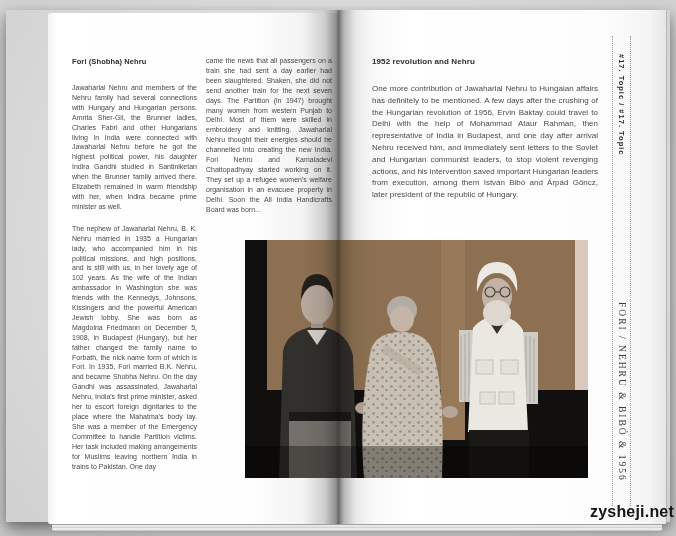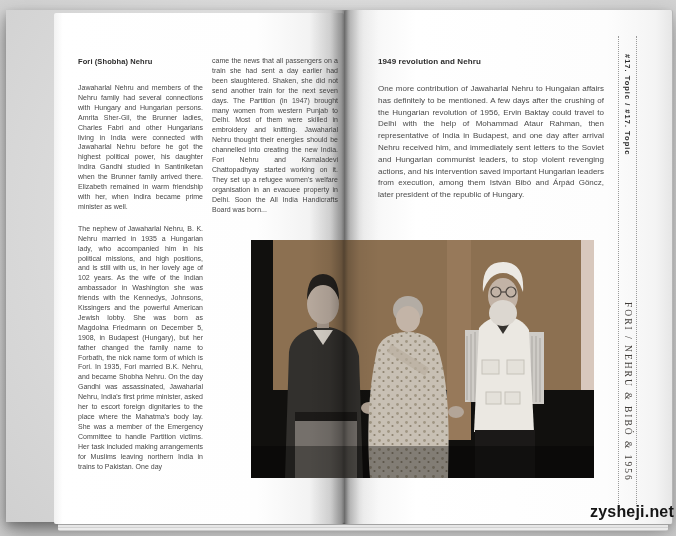--- a/index.html
+++ b/index.html
@@ -4,21 +4,21 @@
 <style>
   html,body{margin:0;padding:0;}
   .stage{
     position:relative;
     width:676px;height:536px;
     overflow:hidden;
     background:radial-gradient(circle at 50% 42%, #e7e7e7 0%, #dcdcdc 55%, #cfcfcf 100%);
     font-family:"Liberation Sans", sans-serif;
   }
   .book{
-    position:absolute;left:54px;top:10px;width:618px;height:520px;
+    position:absolute;left:48px;top:10px;width:618px;height:520px;
   }
   .book-shadow{
     position:absolute;left:6px;top:10px;right:6px;height:512px;
     box-shadow:0 10px 22px rgba(0,0,0,.38), 0 4px 8px rgba(0,0,0,.22);
   }
   .page{position:absolute;border-radius:2px;}
   .page-left{
     left:0;top:3px;width:290px;height:511px;
     background:linear-gradient(to right,#f2f2f2 0%,#ffffff 3%,#fefefe 70%,#f3f3f3 88%,#dedede 96%,#c3c3c3 100%);
   }
@@ -103,21 +103,21 @@
 
     <div class="col col1">
       <p>Jawaharlal Nehru and members of the Nehru family had several connections with Hungary and Hungarian persons. Amrita Sher-Gil, the Brunner ladies, Charles Fabri and other Hungarians living in India were connected with Jawaharlal Nehru before he got the highest political power, his daughter Indira Gandhi studied in Santiniketan when the Brunner family arrived there. Elizabeth remained in warm friendship with her, when Indira became prime minister as well.</p>
       <p class="p2">The nephew of Jawaharlal Nehru, B. K. Nehru married in 1935 a Hungarian lady, who accompanied him in his political missions, and high positions, and is still with us, in her lovely age of 102 years. As the wife of the Indian ambassador in Washington she was friends with the Kennedys, Johnsons, Kissingers and the powerful American Jewish lobby. She was born as Magdolna Friedmann on December 5, 1908, in Budapest (Hungary), but her father changed the family name to Forbath, the nick name form of which is Fori. In 1935, Fori married B.K. Nehru, and became Shobha Nehru. On the day Gandhi was assassinated, Jawaharlal Nehru, India's first prime minister, asked her to escort foreign dignitaries to the place where the Mahatma's body lay. She was a member of the Emergency Committee to handle Partition victims. Her task included making arrangements for Muslims leaving northern India in trains to Pakistan. One day</p>
     </div>
 
     <div class="col col2">
       <p>came the news that all passengers on a train she had sent a day earlier had been slaughtered. Shaken, she did not send another train for the next seven days. The Partition (in 1947) brought many women from western Punjab to Delhi. Most of them were skilled in embroidery and knitting. Jawaharlal Nehru thought their energies should be channelled into creating the new India. Fori Nehru and Kamaladevi Chattopadhyay started working on it. They set up a refugee women's welfare organisation in an evacuee property in Delhi. Soon the All India Handicrafts Board was born...</p>
     </div>
 
-    <h1 class="heading heading-right">1949 revolution and Nehru</h1>
+    <h1 class="heading heading-right">1952 revolution and Nehru</h1>
 
     <div class="rp-text">One more contribution of Jawaharlal Nehru to Hungaian affairs has definitely to be mentioned. A few days after the crushing of the Hungarian revolution of 1956, Ervin Baktay could travel to Delhi with the help of Mohammad Ataur Rahman, then representative of India in Budapest, and one day after arrival Nehru received him, and immediately sent letters to the Soviet and Hungarian communist leaders, to stop violent revenging actions, and his intervention saved important Hungarian leaders from execution, among them István Bibó and Árpád Göncz, later president of the republic of Hungary.</div>
 
     <div class="photo">
       <svg width="343" height="238" viewBox="0 0 343 238" xmlns="http://www.w3.org/2000/svg">
         <defs>
           <pattern id="floral" width="9" height="9" patternUnits="userSpaceOnUse">
             <rect width="9" height="9" fill="#c8c0b4"></rect>
             <circle cx="2.5" cy="2.5" r="1.4" fill="#a09683"></circle>
             <circle cx="6.5" cy="6" r="1.1" fill="#8d8370"></circle>

